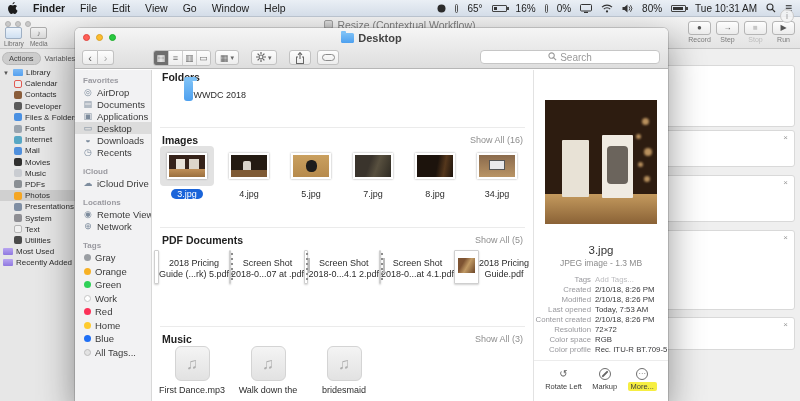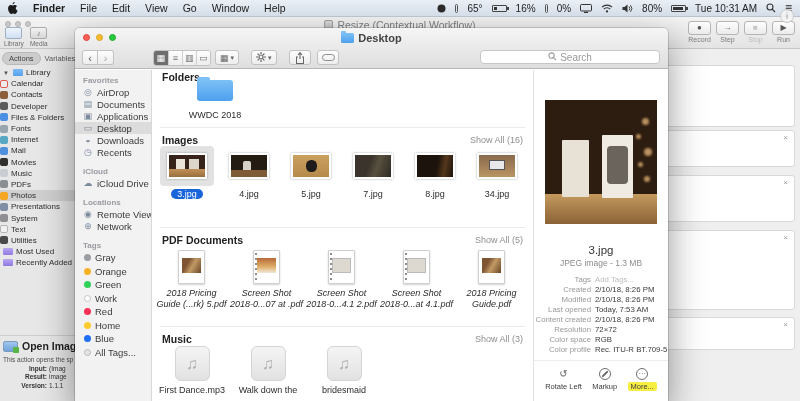--- a/index.html
+++ b/index.html
@@ -37,21 +37,21 @@
   .rb-btn{width:23px;height:14px;border:1px solid #b5b5b5;border-radius:3px;background:linear-gradient(#fdfdfd,#ebebeb);display:flex;align-items:center;justify-content:center;font-size:8px;color:#555;line-height:1;}
   .rb-label{font-size:7px;color:#7c7c7c;}
   .rb.dis .rb-btn{color:#c6c6c6;}
   .rb.dis .rb-label{color:#bdbdbd;}
 
   .atm-left{position:absolute;top:32px;left:0;width:78px;bottom:0;background:#e7e7e7;border-right:1px solid #c9c9c9;overflow:hidden;}
   .atm-tabs{display:flex;align-items:center;gap:4px;padding:3px 2px 2px 2px;font-size:7.5px;color:#444;white-space:nowrap;}
   .tabpill{background:#cdcdcd;border:1px solid #b9b9b9;border-radius:8px;padding:1px 6px;}
   .tabplain{color:#5a5a5a;}
   .tree{font-size:8px;color:#2d2d2d;}
-  .trow{display:flex;align-items:center;gap:3px;height:11.2px;white-space:nowrap;overflow:hidden;}
+  .trow{display:flex;align-items:center;gap:3px;height:11.2px;padding-left:14px;white-space:nowrap;overflow:hidden;}
   .trow.root,.trow.toplvl{padding-left:3px;}
   .trow.sel{background:#d0d0d0;}
   .tic{width:8px;height:8px;border-radius:2px;flex:0 0 8px;}
   .tfold{width:10px;height:7px;background:linear-gradient(#7cb9f4,#54a0ef);border-radius:1px;flex:0 0 10px;}
   .tfold.purple{background:linear-gradient(#b9a6f0,#8f78e0);}
   .disc{font-size:6px;color:#555;width:7px;}
   
   .ti-0{background:#ececec;border:1px solid #e05a52;}
   .ti-1{background:#8a5d3b;}
   .ti-2{background:#5a5a5a;}
@@ -141,21 +141,21 @@
   .ph-4 .cyl{position:absolute;left:12px;top:6px;width:8px;height:11px;background:#d8d3c9;border-radius:2px;}
   .ph-4 .wood{position:absolute;left:0;right:0;bottom:0;height:7px;background:#7e5a35;}
   .ph-5{background:linear-gradient(#caa05f,#b68a4c);}
   .ph-5 .pod{position:absolute;left:13px;top:5px;width:11px;height:12px;background:#1e1d1c;border-radius:45%;}
   .ph-7{background:linear-gradient(110deg,#3a342c 40%,#58503f 60%,#2e2a22);}
   .ph-8{background:linear-gradient(100deg,#1c130c 55%,#55371c 75%,#1c130c);}
   .ph-23{background:linear-gradient(#8a6a4c,#b99465);}
   .ph-23 .scr{position:absolute;left:10px;top:5px;width:16px;height:10px;background:#e8e8ea;border:1px solid #555;}
 
   .prow{position:absolute;left:2px;top:180px;display:flex;}
-  .pcell{width:75px;display:flex;flex-direction:column;align-items:center;font-style:italic;}
+  .pcell{width:75px;display:flex;flex-direction:row;align-items:center;}
   .pdfic{width:27px;height:34px;background:#fff;border:1px solid #cfcfcf;border-radius:1px;box-shadow:0 1px 2px rgba(0,0,0,.18);position:relative;}
   .pdfic .img{position:absolute;left:3px;top:7px;right:3px;height:15px;background:linear-gradient(120deg,#7e5433 30%,#c19a64 55%,#6b4527);}
   .pdfic.spiral::before{content:'';position:absolute;left:1px;top:2px;bottom:2px;width:2px;background:repeating-linear-gradient(#8d8d8d 0 2px,transparent 2px 5px);}
   .pdfic.shot .img{background:linear-gradient(#b76a3a,#e0b06a 60%,#f0e8da);}
   .pdfic.shot2 .img{background:#ddd8d0;border:1px solid #bbb;}
   .plabel{font-size:9px;color:#2c2c2c;margin-top:4px;text-align:center;line-height:11px;white-space:nowrap;}
 
   .mrow2{position:absolute;left:2px;top:276px;display:flex;}
   .mcell{width:76px;display:flex;flex-direction:column;align-items:center;}
   .musi{width:35px;height:35px;background:linear-gradient(#f4f4f4,#e2e2e2);border:1px solid #d4d4d4;border-radius:6px;display:flex;align-items:center;justify-content:center;font-size:16px;color:#aeaeae;}
@@ -377,39 +377,20 @@
           </div>
         <div class="trow toplvl">
             <span class="tfold purple"></span>
             <span>Most Used</span>
           </div>
         <div class="trow toplvl">
             <span class="tfold purple"></span>
             <span>Recently Added</span>
           </div>
       </div>
-      <div class="atm-info">
-        <div class="ai-title">
-          <span class="ai-pic"></span>
-          <span>Open Imag</span>
-        </div>
-        <div class="ai-desc">This action opens the sp</div>
-        <div class="ai-row">
-          <span class="ai-l">Input:</span>
-          <span class="ai-v">(Imag</span>
-        </div>
-        <div class="ai-row">
-          <span class="ai-l">Result:</span>
-          <span class="ai-v">image</span>
-        </div>
-        <div class="ai-row">
-          <span class="ai-l">Version:</span>
-          <span class="ai-v">1.1.1</span>
-        </div>
-      </div>
     </div>
 
     <div class="flow">
       <div class="fbox" style="top:16px;height:62px;"></div>
       <div class="fbox" style="top:81px;height:37px;">
           <span class="fx">×</span>
         </div>
       <div class="fbox" style="top:126px;height:47px;">
           <span class="fx">×</span>
         </div>
@@ -558,21 +539,21 @@
         <div class="si si-tag">
             <span class="tagdot td-7"></span>
             <span>All Tags...</span>
           </div>
       </div>
 
       <div class="fw-main">
         <div class="sechead" style="top:1px;">
           <span>Folders</span>
         </div>
-        <div style="position:absolute;left:32px;top:10px;width:62px;display:flex;flex-direction:column;align-items:center;">
+        <div style="position:absolute;left:32px;top:10px;width:62px;display:flex;flex-direction:row;align-items:center;">
           <span class="folder36"></span>
           <span class="flabel">WWDC 2018</span>
         </div>
         <div class="divl" style="top:57px;"></div>
 
         <div class="sechead" style="top:64px;">
           <span>Images</span>
           <span class="showall">Show All (16)</span>
         </div>
         <div class="irow">

